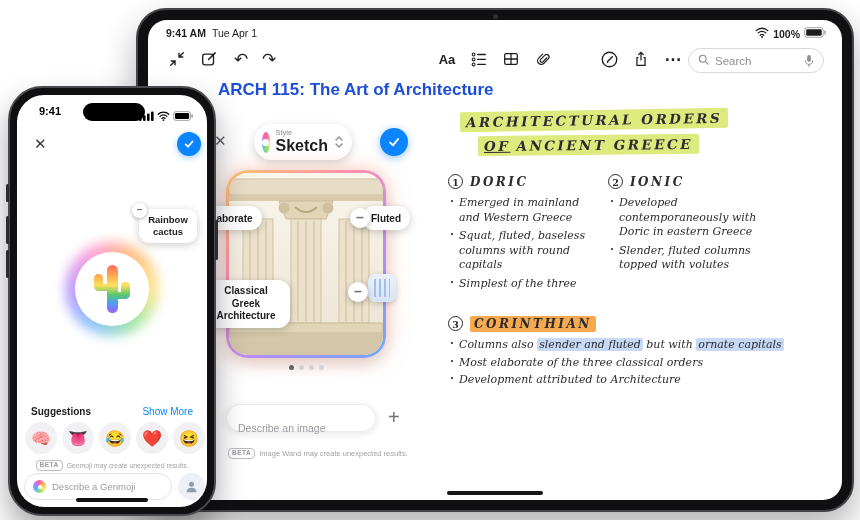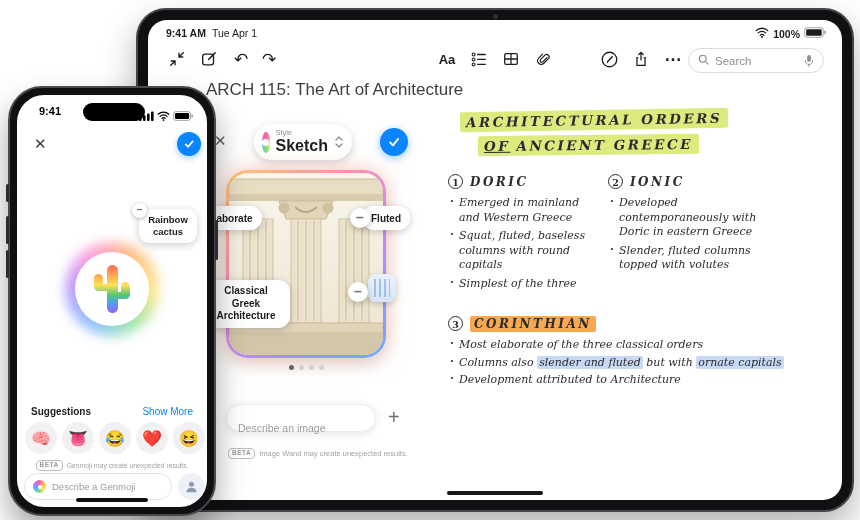--- a/index.html
+++ b/index.html
@@ -23,21 +23,21 @@
   .ipad-toolbar { position:absolute; left:0; top:24px; width:100%; height:32px; }
   .tb-icon { position:absolute; top:4px; width:22px; height:22px; display:flex; align-items:center;
              justify-content:center; color:#1d1d1f; cursor:default; }
   .tb-glyph { font-size:17px; line-height:1; }
   .tb-aa { font-size:13px; font-weight:600; }
   .search-pill { position:absolute; left:540px; top:4px; width:136px; height:25px;
                  border:1px solid #d9d9de; border-radius:13px; display:flex; align-items:center;
                  gap:5px; padding:0 8px; color:#8e8e93; font-size:11.5px; background:#fff; }
   .search-pill .mic { margin-left:auto; display:flex; }
 
-  .note-title { position:absolute; left:58px; top:60px; font-size:17px; font-weight:400; color:#404040; }
+  .note-title { position:absolute; left:70px; top:60px; font-size:17px; font-weight:700; color:#1d4ed8; }
 
   
   .hw { font-family:"DejaVu Serif", serif; font-style:italic; color:#2b2b30; }
   .hw-h1 { position:absolute; left:312px; top:90px; font-size:13.5px; font-weight:700;
            letter-spacing:2.5px; background:#dcea7e; padding:2px 6px; border-radius:2px;
            transform:rotate(-1deg); }
   .hw-h2 { position:absolute; left:330px; top:115px; font-size:13.5px; font-weight:700;
            letter-spacing:2.5px; background:#dcea7e; padding:2px 6px; border-radius:2px;
            transform:rotate(-0.6deg); }
   .hw-h2 .of { text-decoration:underline; margin-right:6px; }
@@ -258,22 +258,22 @@
       </div>
 
       <div class="hw hw-block block-ionic">
         <div class="hw-order"><span class="order-num">2</span><span>IONIC</span></div>
         <div class="hw-bullet">Developed contemporaneously with Doric in eastern Greece</div>
         <div class="hw-bullet">Slender, fluted columns topped with volutes</div>
       </div>
 
       <div class="hw hw-block block-cor">
         <div class="hw-order"><span class="order-num">3</span><span class="hl-name-orange">CORINTHIAN</span></div>
+        <div class="hw-bullet"><span>Columns also </span><span class="hl-blue">slender and fluted</span><span> but with </span><span class="hl-blue">ornate capitals</span></div>
         <div class="hw-bullet">Most elaborate of the three classical orders</div>
-        <div class="hw-bullet"><span>Columns also </span><span class="hl-blue">slender and fluted</span><span> but with </span><span class="hl-blue">ornate capitals</span></div>
         <div class="hw-bullet">Development attributed to Architecture</div>
       </div>
 
       <div class="wand-close">✕</div>
 
       <div class="style-pill">
         <span class="swirl"></span>
         <span class="style-txt">
           <span class="style-label">Style</span>
           <span class="style-value">Sketch</span>

